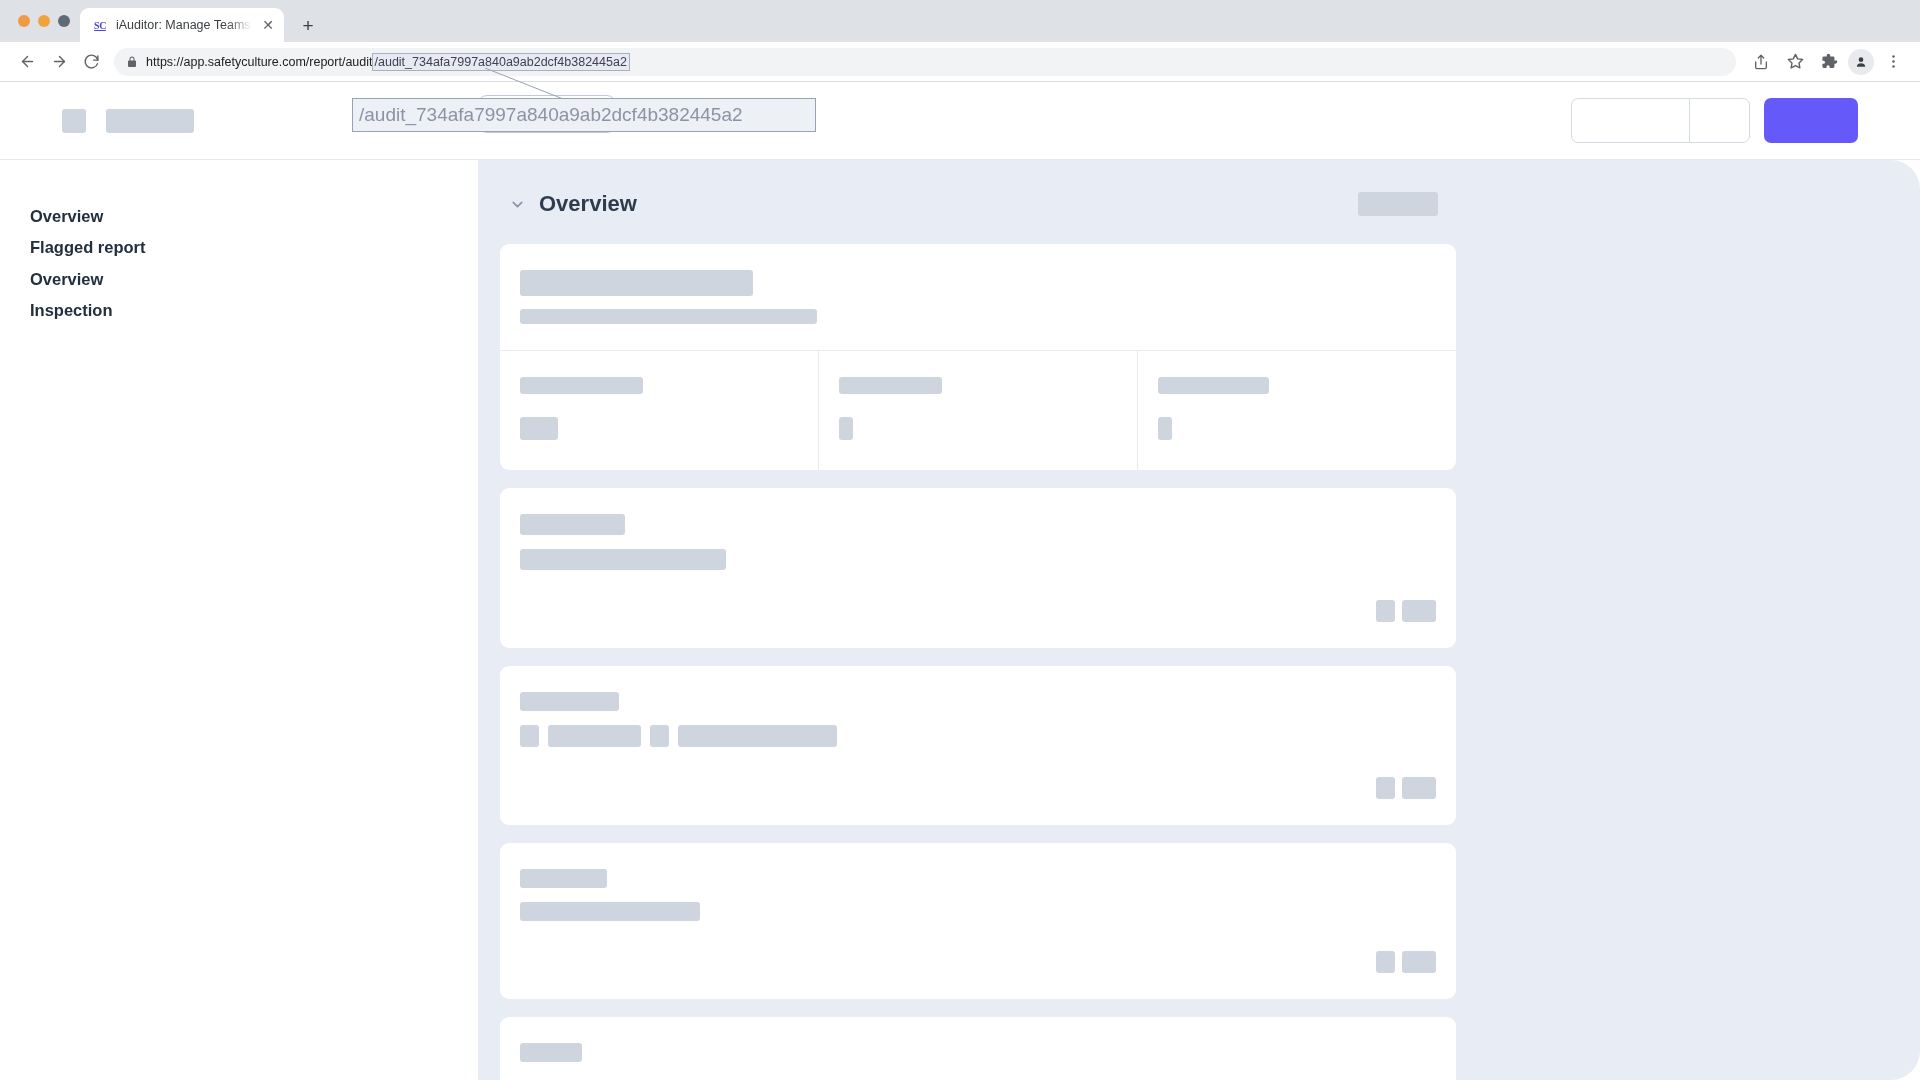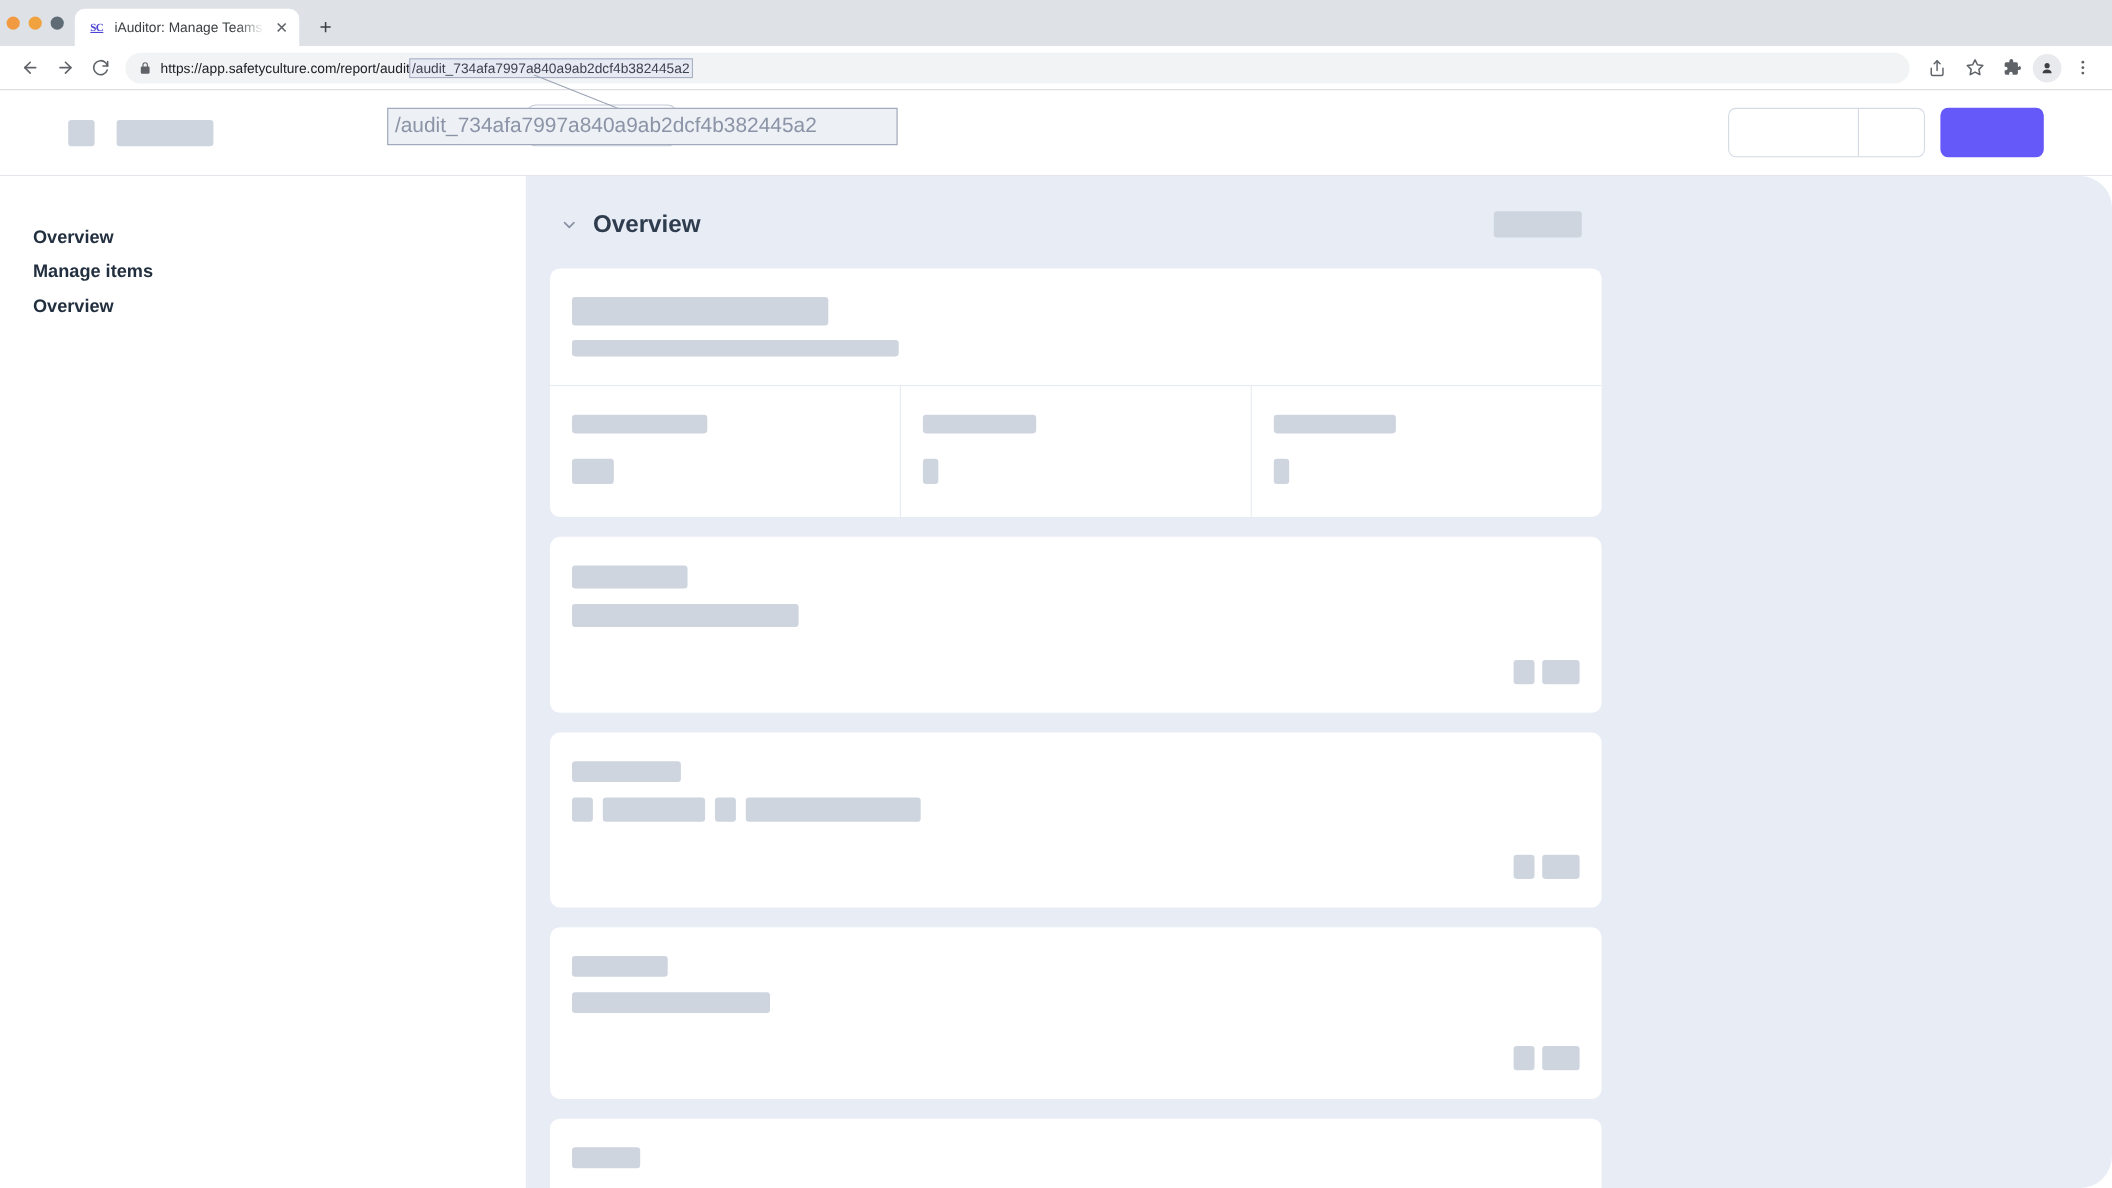--- a/index.html
+++ b/index.html
@@ -12,20 +12,21 @@
   }
 
   
   .browser { width: 1920px; height: 1080px; display: flex; flex-direction: column; }
 
   .tabstrip {
     height: 42px;
     background: #dee1e6;
     display: flex;
     align-items: flex-end;
+    padding-left: 12px;
     position: relative;
     flex: 0 0 42px;
   }
   .traffic { display: flex; align-items: center; gap: 8px; height: 42px; padding: 0 10px 0 6px; }
   .dot { width: 12px; height: 12px; border-radius: 50%; }
   .dot.red { background: #f19a42; }
   .dot.yellow { background: #f0a23f; }
   .dot.green { background: #5f6b75; }
 
   .tab {
@@ -364,22 +365,23 @@
           <div class="seg-b"></div>
         </div>
         <div class="primary-btn"></div>
       </div>
     </div>
 
     <div class="body-area">
 
       <div class="sidebar">
         <div class="nav-item">Overview</div>
-        <div class="nav-item">Manage items</div>
+        <div class="nav-item">Flagged report</div>
         <div class="nav-item">Overview</div>
+        <div class="nav-item">Inspection</div>
         <div class="nav-gap"></div>
       </div>
 
       <div class="content">
         <div class="content-inner">
 
           <div class="section-head">
             <span class="chev">
               <svg width="17" height="17" viewBox="0 0 24 24" fill="none" stroke="currentColor" stroke-width="2.2" stroke-linecap="round" stroke-linejoin="round">
                   <polyline points="6 9 12 15 18 9"></polyline>

